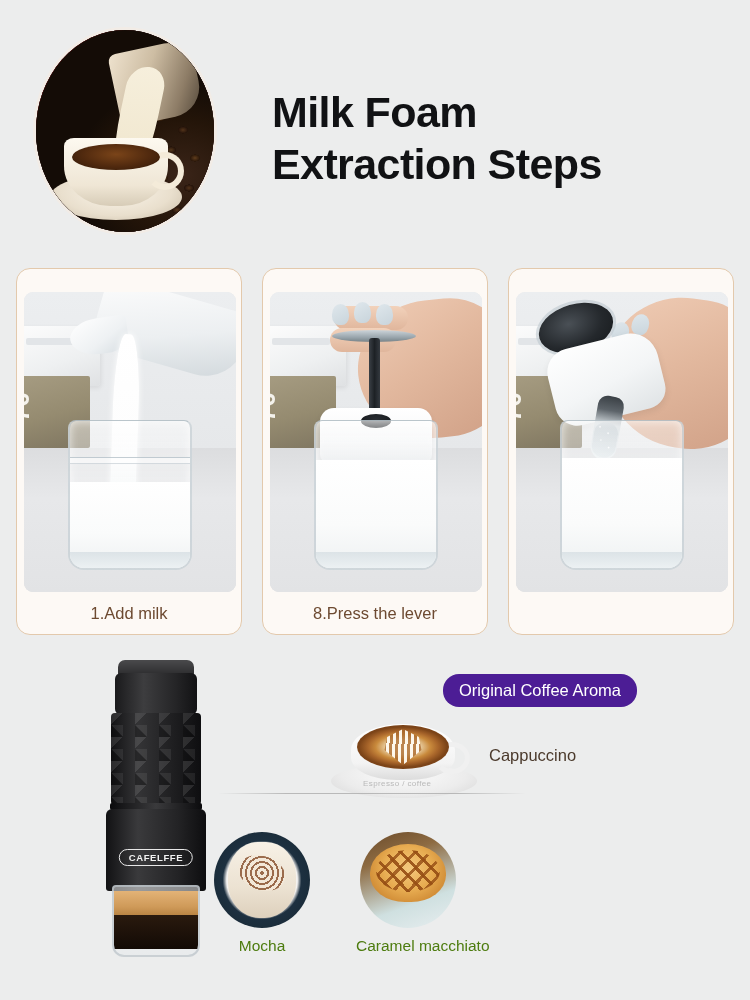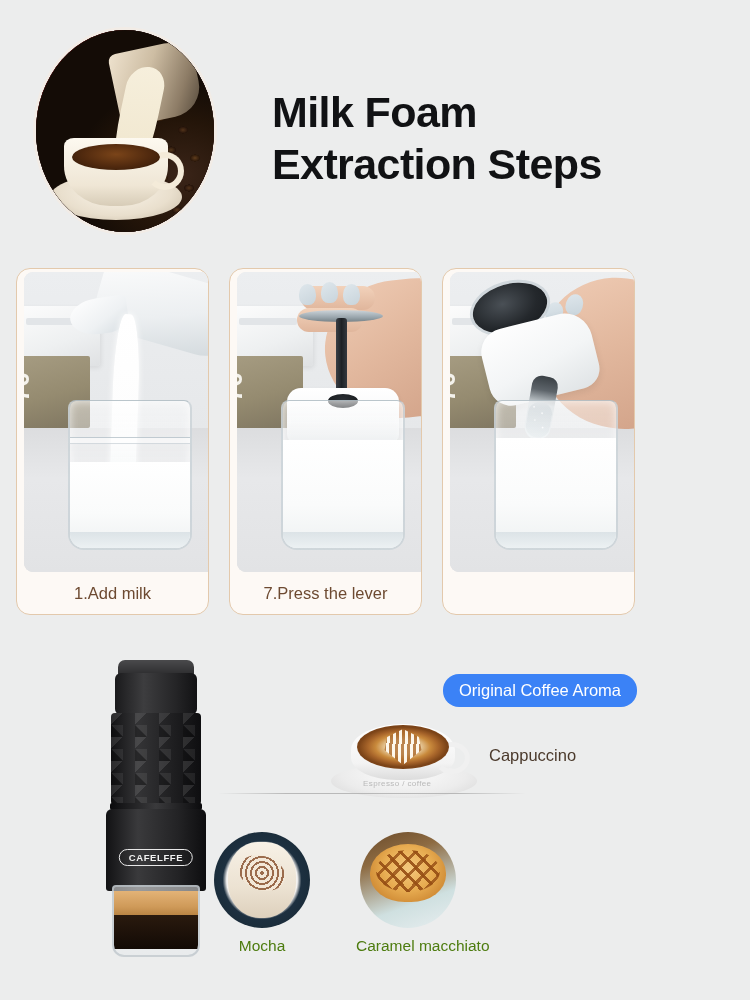--- a/index.html
+++ b/index.html
@@ -121,25 +121,25 @@
 
   
   .steps {
     position: absolute;
     top: 268px; left: 16px;
     width: 718px;
     display: flex;
     gap: 20px;
   }
   .card {
-    width: 193px;
+    width: 226px;
     background: #fdf9f5;
     border: 1.5px solid #e3c9ac;
     border-radius: 14px;
-    padding: 3px 7px 0 7px;
+    padding: 23px 7px 0 7px;
     overflow: hidden;
   }
   .card-photo {
     position: relative;
     width: 212px;
     height: 300px;
     border-radius: 9px;
     overflow: hidden;
     background: linear-gradient(170deg, #e9eaec 0%, #e2e3e5 45%, #d9dadc 100%);
   }
@@ -429,21 +429,21 @@
     position: absolute; left: 0; right: 0; top: 28px;
     height: 34px;
     background: linear-gradient(180deg, #2a1a0e 0%, #120a05 100%);
   }
 
   
   .badge {
     position: absolute;
     left: 443px; top: 674px;
     padding: 7px 16px;
-    background: #3b82f6;
+    background: #4c1d95;
     border-radius: 16px;
     color: #ffffff;
     font-size: 16.5px;
     white-space: nowrap;
   }
 
   
   .capp-cup {
     position: absolute;
     left: 345px; top: 722px;
@@ -651,21 +651,21 @@
       <div class="plunger-rod"></div>
       <div class="frother-lid">
         <div class="frother-hole"></div>
       </div>
       <div class="glass">
         <div class="glass-ring" style="top:44px"></div>
         <div class="glass-milk" style="height:108px"></div>
         <div class="glass-base"></div>
       </div>
     </div>
-    <div class="card-caption">7.Press the lever</div>
+    <div class="card-caption">8.Press the lever</div>
   </div>
 
   <div class="card">
     <div class="card-photo">
       <div class="scene-wall"></div>
       <div class="scene-table"></div>
       <div class="scene-whitebox"></div>
       <div class="scene-khakibox">
         <span class="scene-boxnum">76</span>
       </div>

